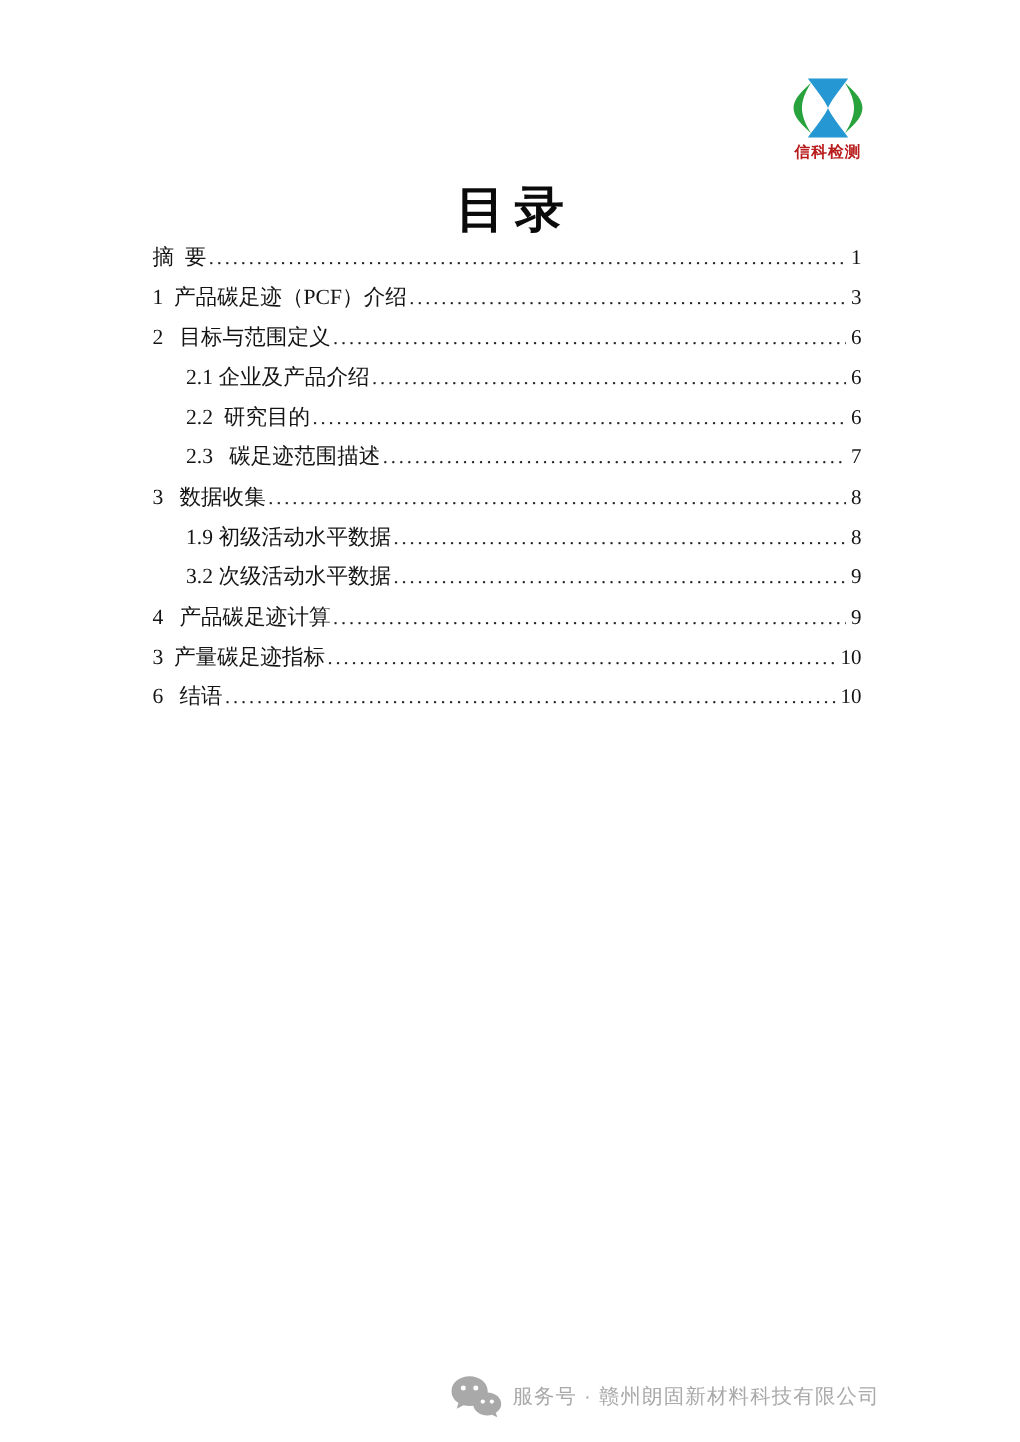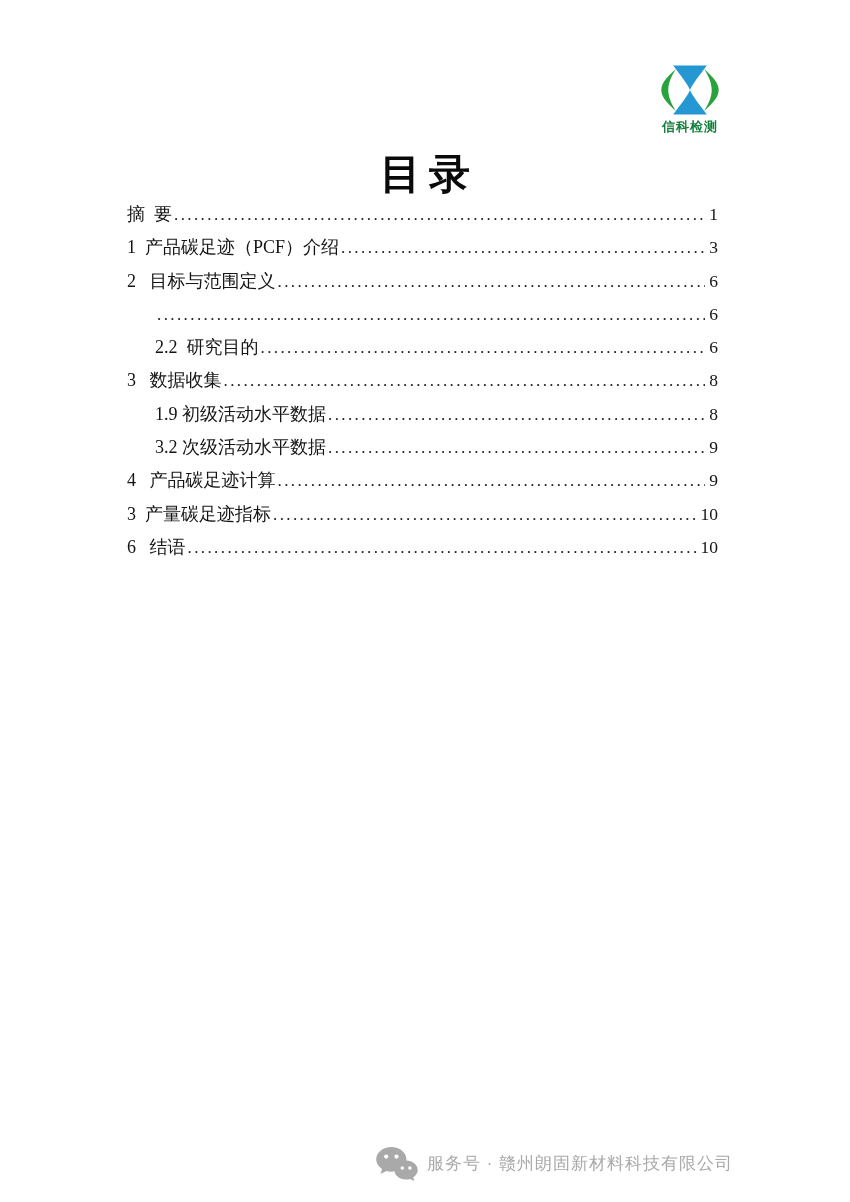--- a/index.html
+++ b/index.html
@@ -21,21 +21,21 @@
     width: 76px;
     text-align: center;
   }
   .logo-mark { display: block; margin: 0 auto; width: 70px; height: 52px; }
   .logo-text {
     display: block;
     margin-top: 2px;
     font-family: "Liberation Sans", "DejaVu Sans", sans-serif;
     font-size: 13px;
     font-weight: bold;
-    color: #15803d;
+    color: #b91c1c;
     letter-spacing: 1px;
     white-space: nowrap;
   }
 
   
   .doc-title {
     position: absolute;
     top: 147px;
     left: 0;
     width: 100%;
@@ -126,27 +126,33 @@
       <span class="toc-label">1  产品碳足迹（PCF）介绍</span>
       <span class="toc-dots"></span>
       <span class="toc-page">3</span>
     </div>
       <div class="toc-row">
       <span class="toc-label">2   目标与范围定义</span>
       <span class="toc-dots"></span>
       <span class="toc-page">6</span>
     </div>
       <div class="toc-row lvl2">
+      <span class="toc-label">2.1 企业及产品介绍</span>
       <span class="toc-dots"></span>
       <span class="toc-page">6</span>
     </div>
       <div class="toc-row lvl2">
       <span class="toc-label">2.2  研究目的</span>
       <span class="toc-dots"></span>
       <span class="toc-page">6</span>
+    </div>
+      <div class="toc-row lvl2">
+      <span class="toc-label">2.3   碳足迹范围描述</span>
+      <span class="toc-dots"></span>
+      <span class="toc-page">7</span>
     </div>
       <div class="toc-row">
       <span class="toc-label">3   数据收集</span>
       <span class="toc-dots"></span>
       <span class="toc-page">8</span>
     </div>
       <div class="toc-row lvl2">
       <span class="toc-label">1.9 初级活动水平数据</span>
       <span class="toc-dots"></span>
       <span class="toc-page">8</span>

